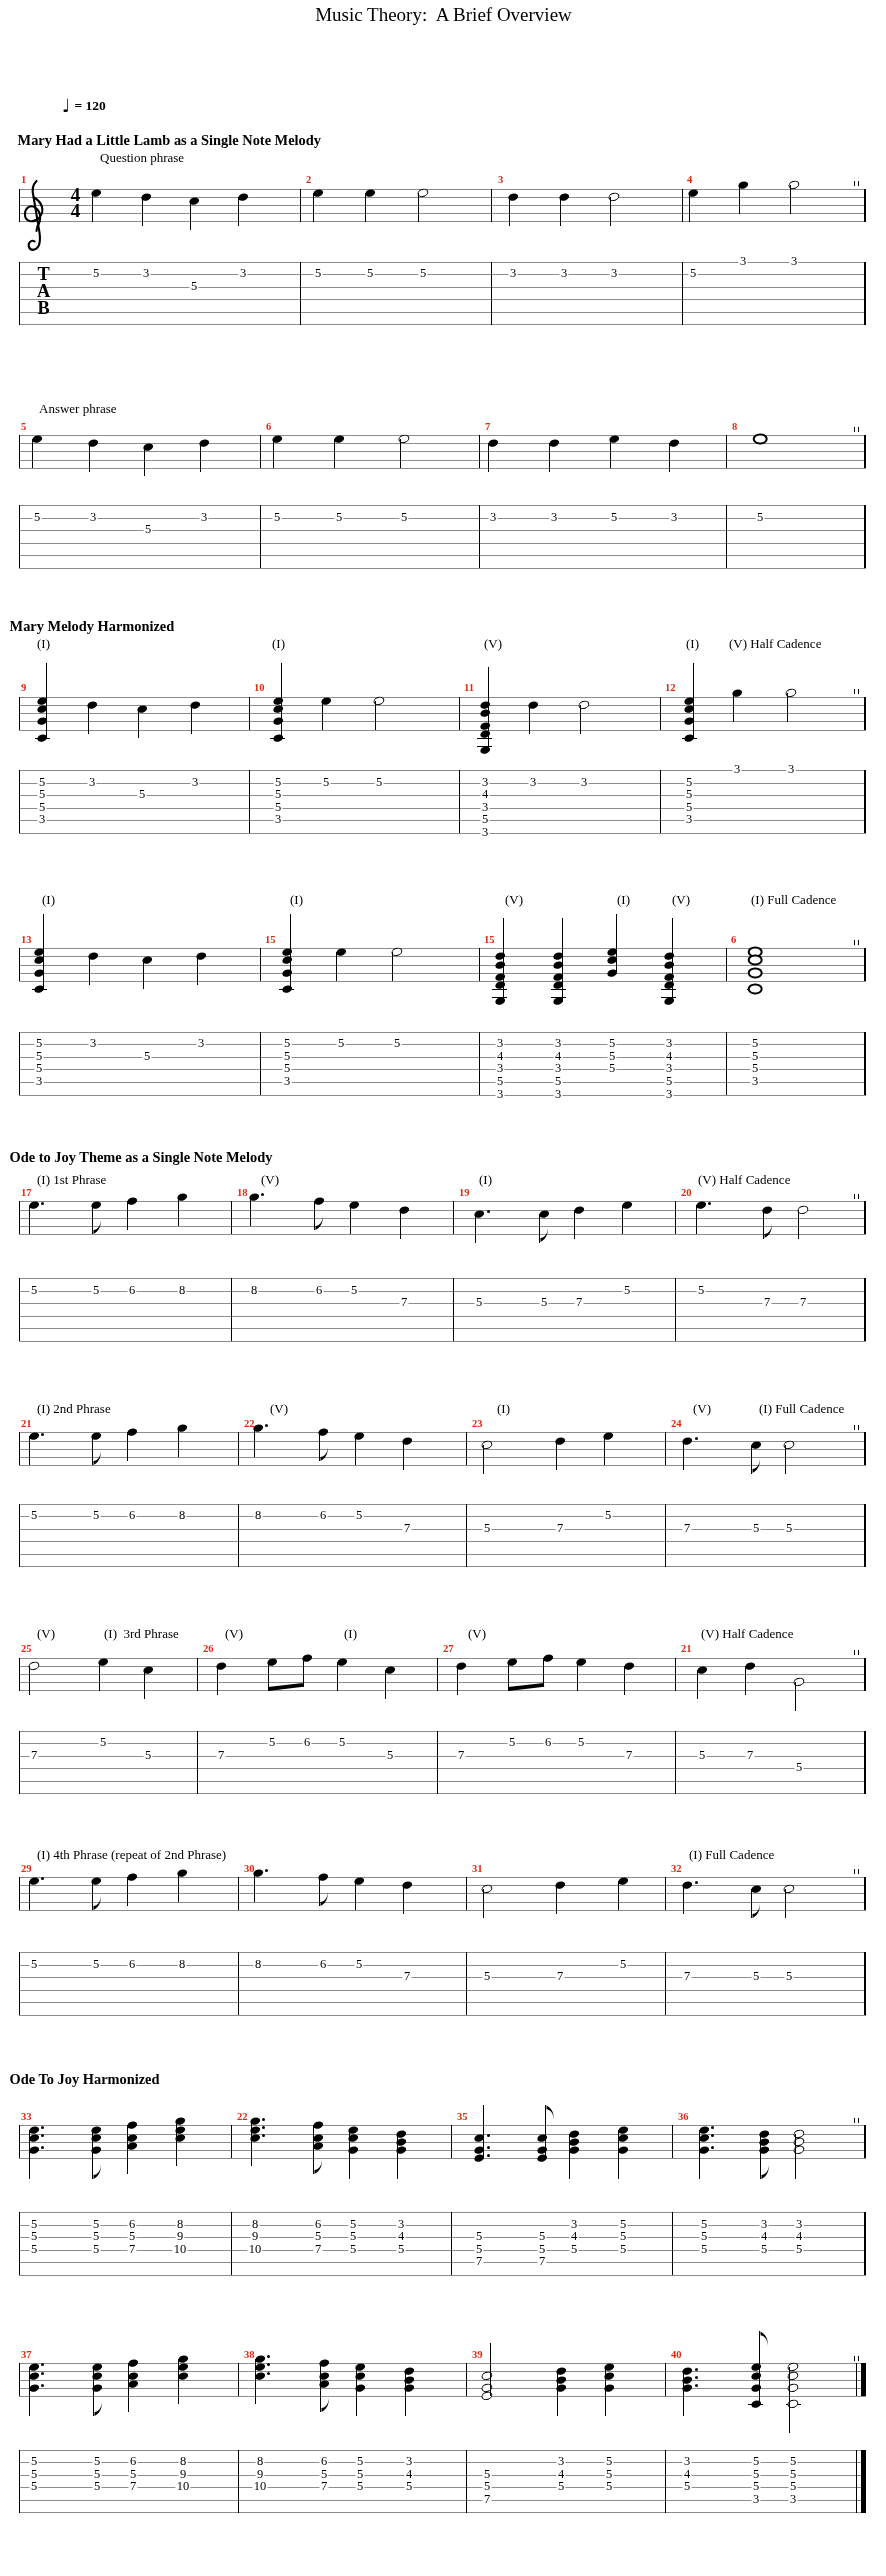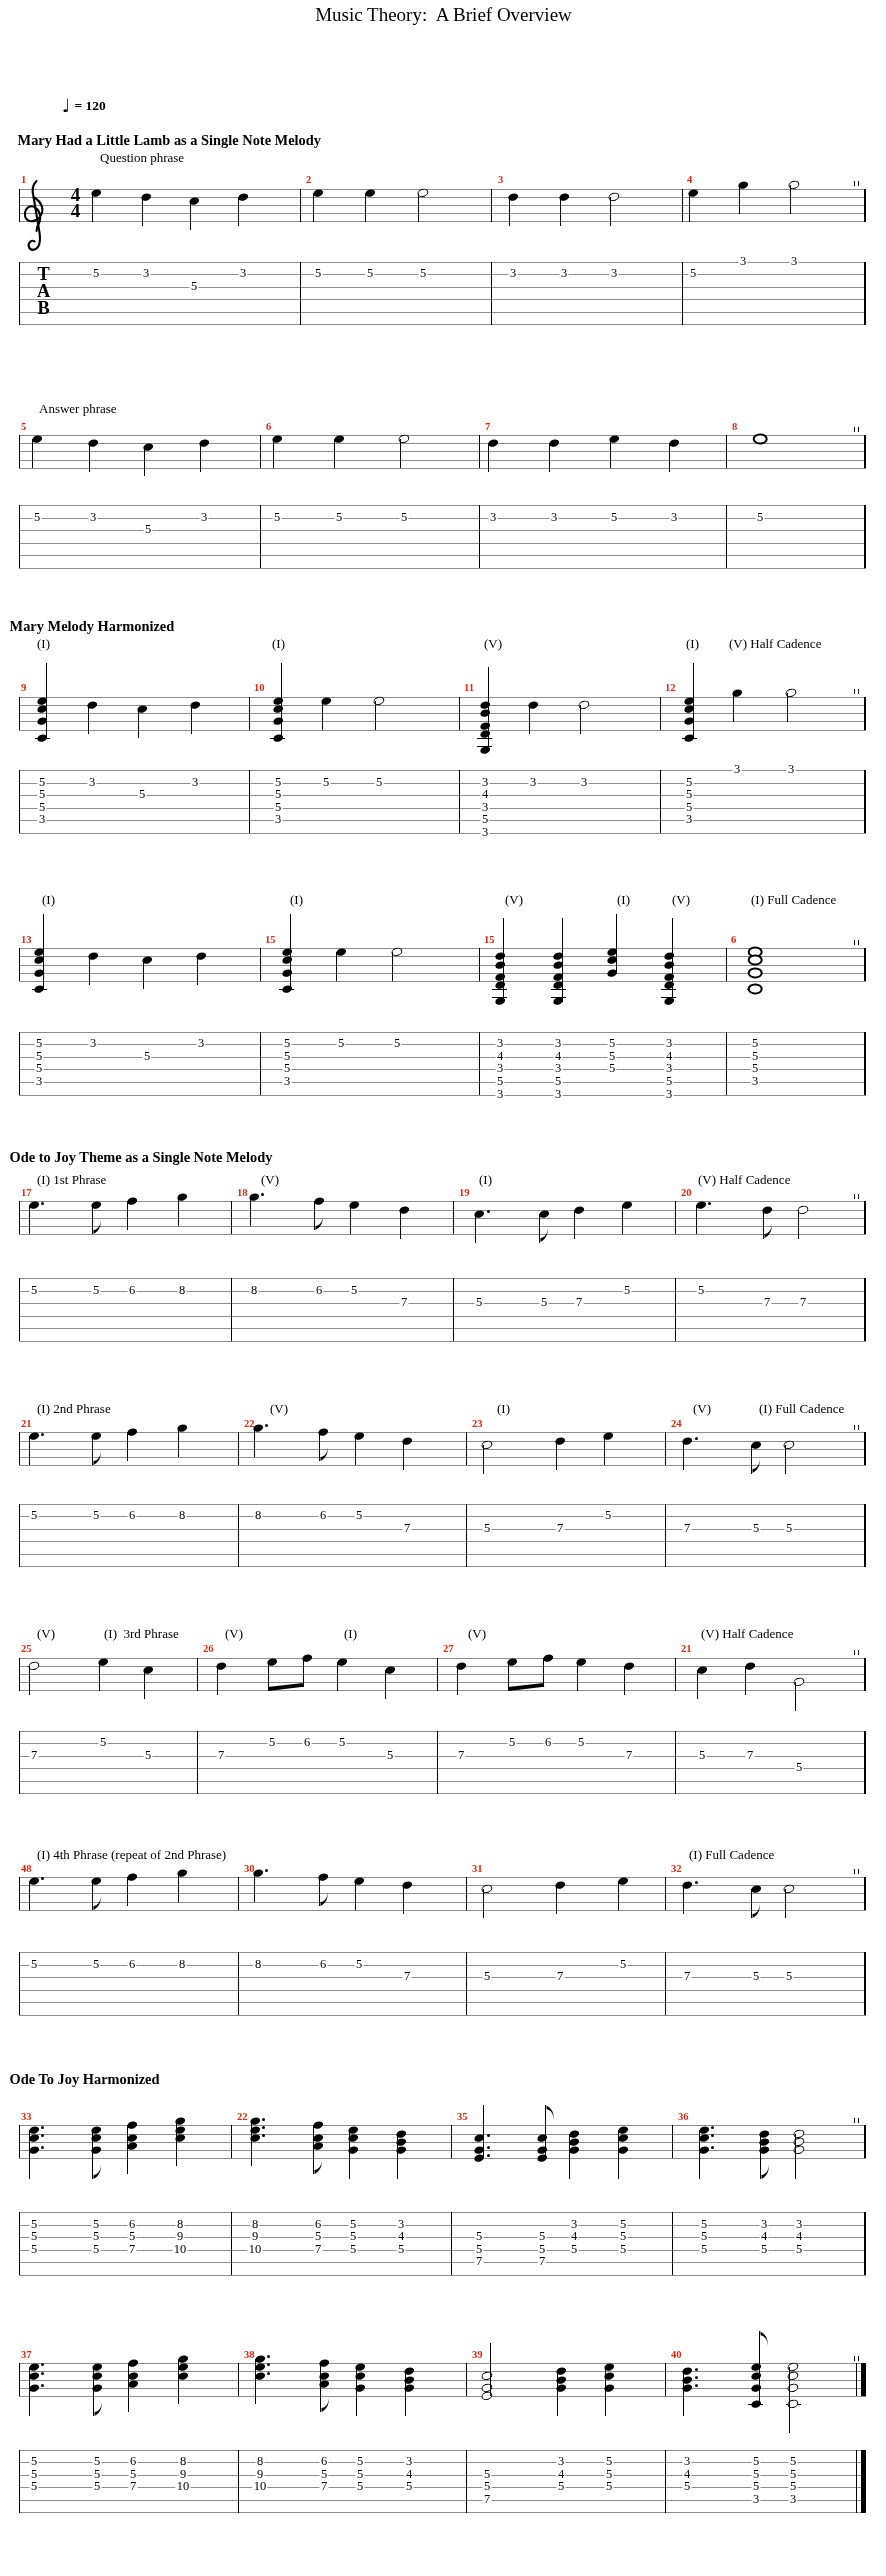--- a/index.html
+++ b/index.html
@@ -680,21 +680,21 @@
       <div class="hline" style="left: 19px; top: 1902px; width: 847px;"></div>
       <div class="hline" style="left: 19px; top: 1910px; width: 847px;"></div>
       <div class="hline" style="left: 19px; top: 1952px; width: 847px;"></div>
       <div class="hline" style="left: 19px; top: 1965px; width: 847px;"></div>
       <div class="hline" style="left: 19px; top: 1977px; width: 847px;"></div>
       <div class="hline" style="left: 19px; top: 1990px; width: 847px;"></div>
       <div class="hline" style="left: 19px; top: 2002px; width: 847px;"></div>
       <div class="hline" style="left: 19px; top: 2015px; width: 847px;"></div>
       <div class="vbar" style="left: 19px; top: 1877px; height: 33px;"></div>
       <div class="vbar" style="left: 19px; top: 1952px; height: 63px;"></div>
-      <div class="num" style="left: 21px; top: 1864px;">48</div>
+      <div class="num" style="left: 21px; top: 1864px;">29</div>
       <div class="vbar" style="left: 238px; top: 1877px; height: 33px;"></div>
       <div class="vbar" style="left: 238px; top: 1952px; height: 63px;"></div>
       <div class="num" style="left: 244px; top: 1864px;">30</div>
       <div class="vbar" style="left: 466px; top: 1877px; height: 33px;"></div>
       <div class="vbar" style="left: 466px; top: 1952px; height: 63px;"></div>
       <div class="num" style="left: 472px; top: 1864px;">31</div>
       <div class="vbar" style="left: 665px; top: 1877px; height: 33px;"></div>
       <div class="vbar" style="left: 665px; top: 1952px; height: 63px;"></div>
       <div class="num" style="left: 671px; top: 1864px;">32</div>
       <div class="vbar end" style="left: 864px; top: 1877px; height: 33px;"></div>

